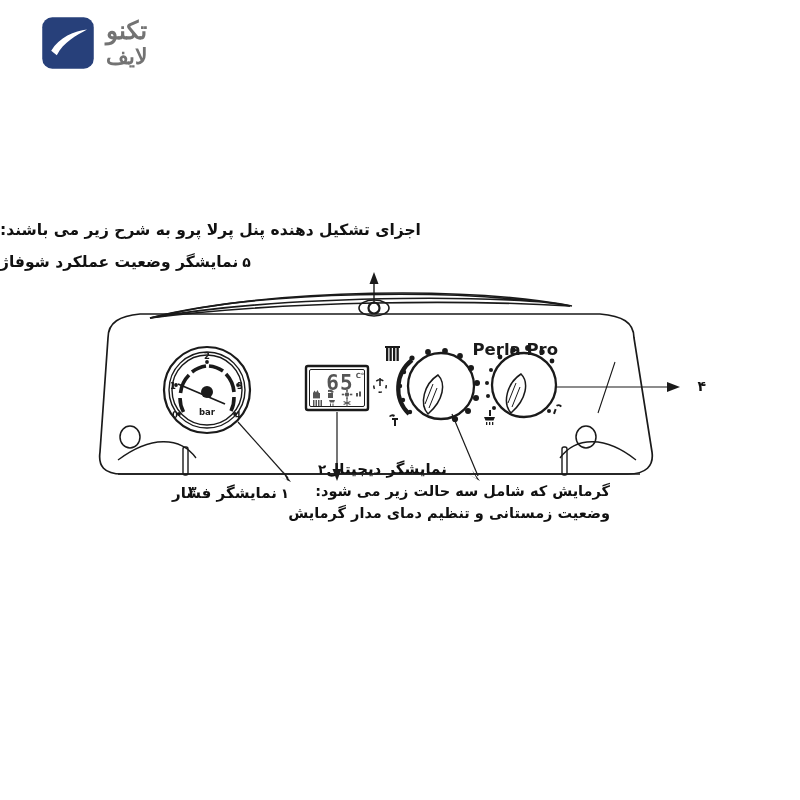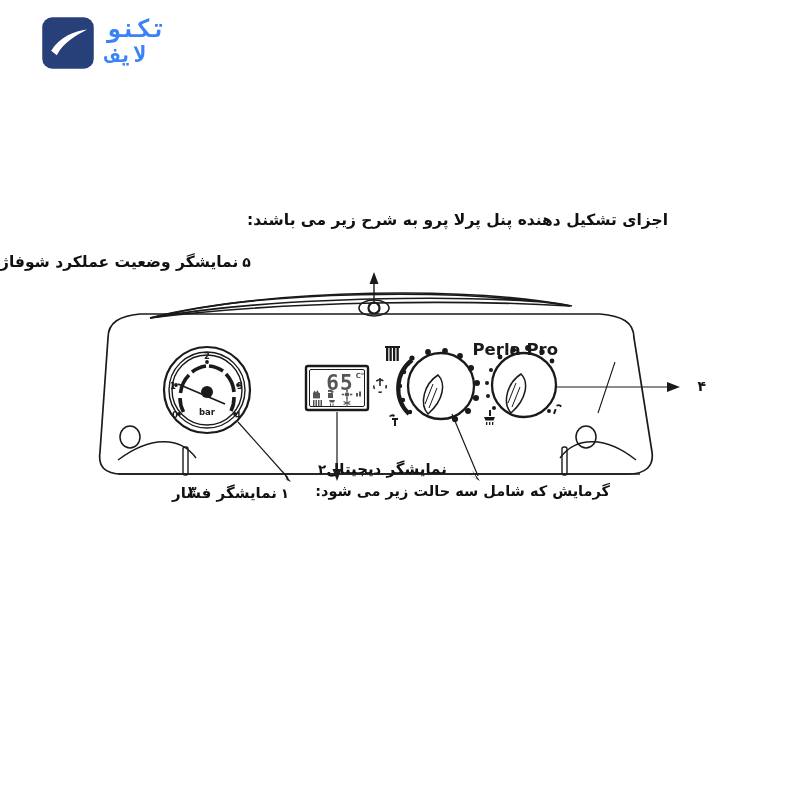--- a/index.html
+++ b/index.html
@@ -32,42 +32,42 @@
   #logo-mark {
     width: 56px;
     height: 56px;
     flex: 0 0 auto;
   }
   #logo-wordmark {
     display: flex;
     flex-direction: column;
     align-items: flex-end;
     line-height: 1.05;
-    color: #3b82f6;
+    color: #737373;
     font-weight: bold;
     font-size: 25px;
     letter-spacing: 0px;
-    font-family: Liberation Mono, monospace;
+    font-family: Liberation Serif, serif;
   }
   #logo-wordmark .l2 { font-size: 22px; }
 
   
   .fa {
     font-family: "DejaVu Sans", "Liberation Sans", sans-serif;
     font-weight: bold;
     direction: rtl;
     unicode-bidi: isolate;
     color: #111;
   }
   #heading {
     position: absolute;
-    top: 211px;
+    top: 221px;
     left: 0;
     width: 668px;
-    text-align: right;
+    text-align: left;
     font-size: 15.5px;
   }
   #label5 {
     position: absolute;
     top: 253px;
     left: 0;
     width: 800px;
     text-align: left;
     font-size: 15.5px;
     white-space: nowrap;
@@ -155,20 +155,21 @@
   <span class="num">۵</span><span>نمایشگر وضعیت عملکرد شوفاژ</span>
 </div>
 
 <div id="label4" class="fa">
   <span class="num">۴</span>
 </div>
 
 <div id="label3" class="fa">
   <span class="num">۳</span>
   <span class="sub">گرمایش که شامل سه حالت زیر می شود:</span>
+  <span class="sub">وضعیت زمستانی و تنظیم دمای مدار گرمایش</span>
 </div>
 
 <div id="label2" class="fa">
   <span>نمایشگر دیجیتال</span><span class="num">۲</span>
 </div>
 
 <div id="label1" class="fa">
   <span class="num">۱</span><span>نمایشگر فشار</span>
 </div>
 

